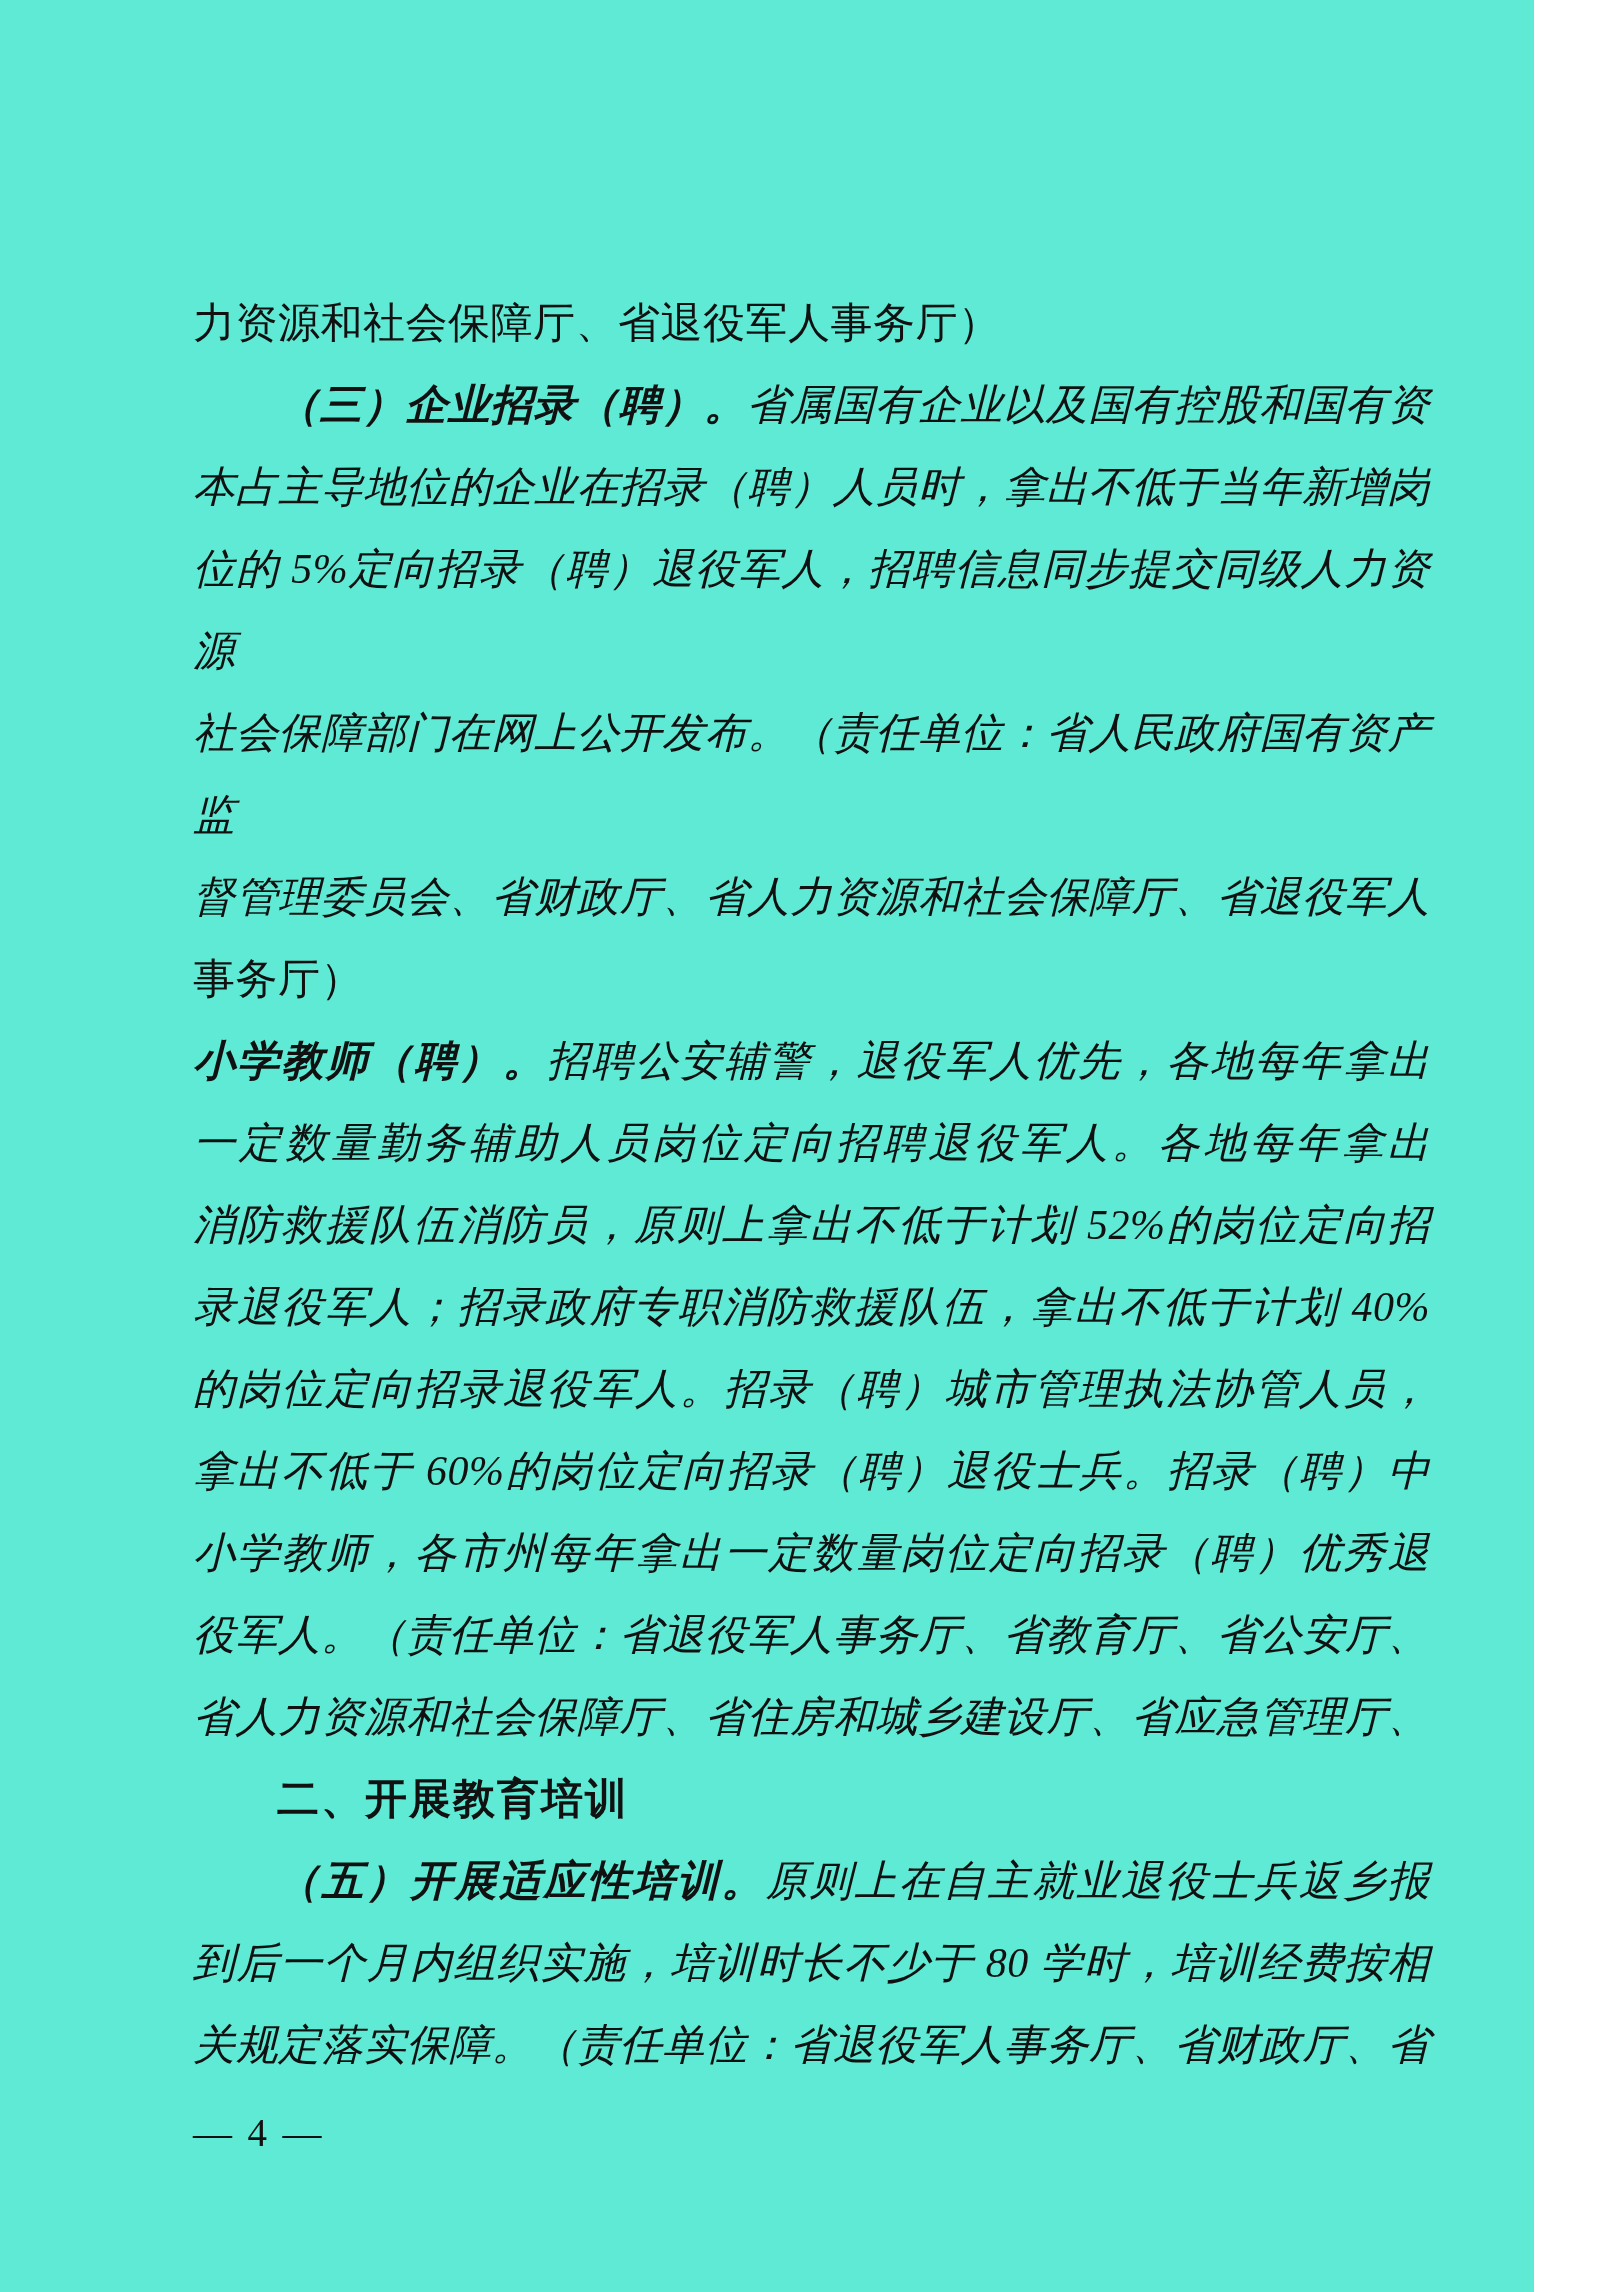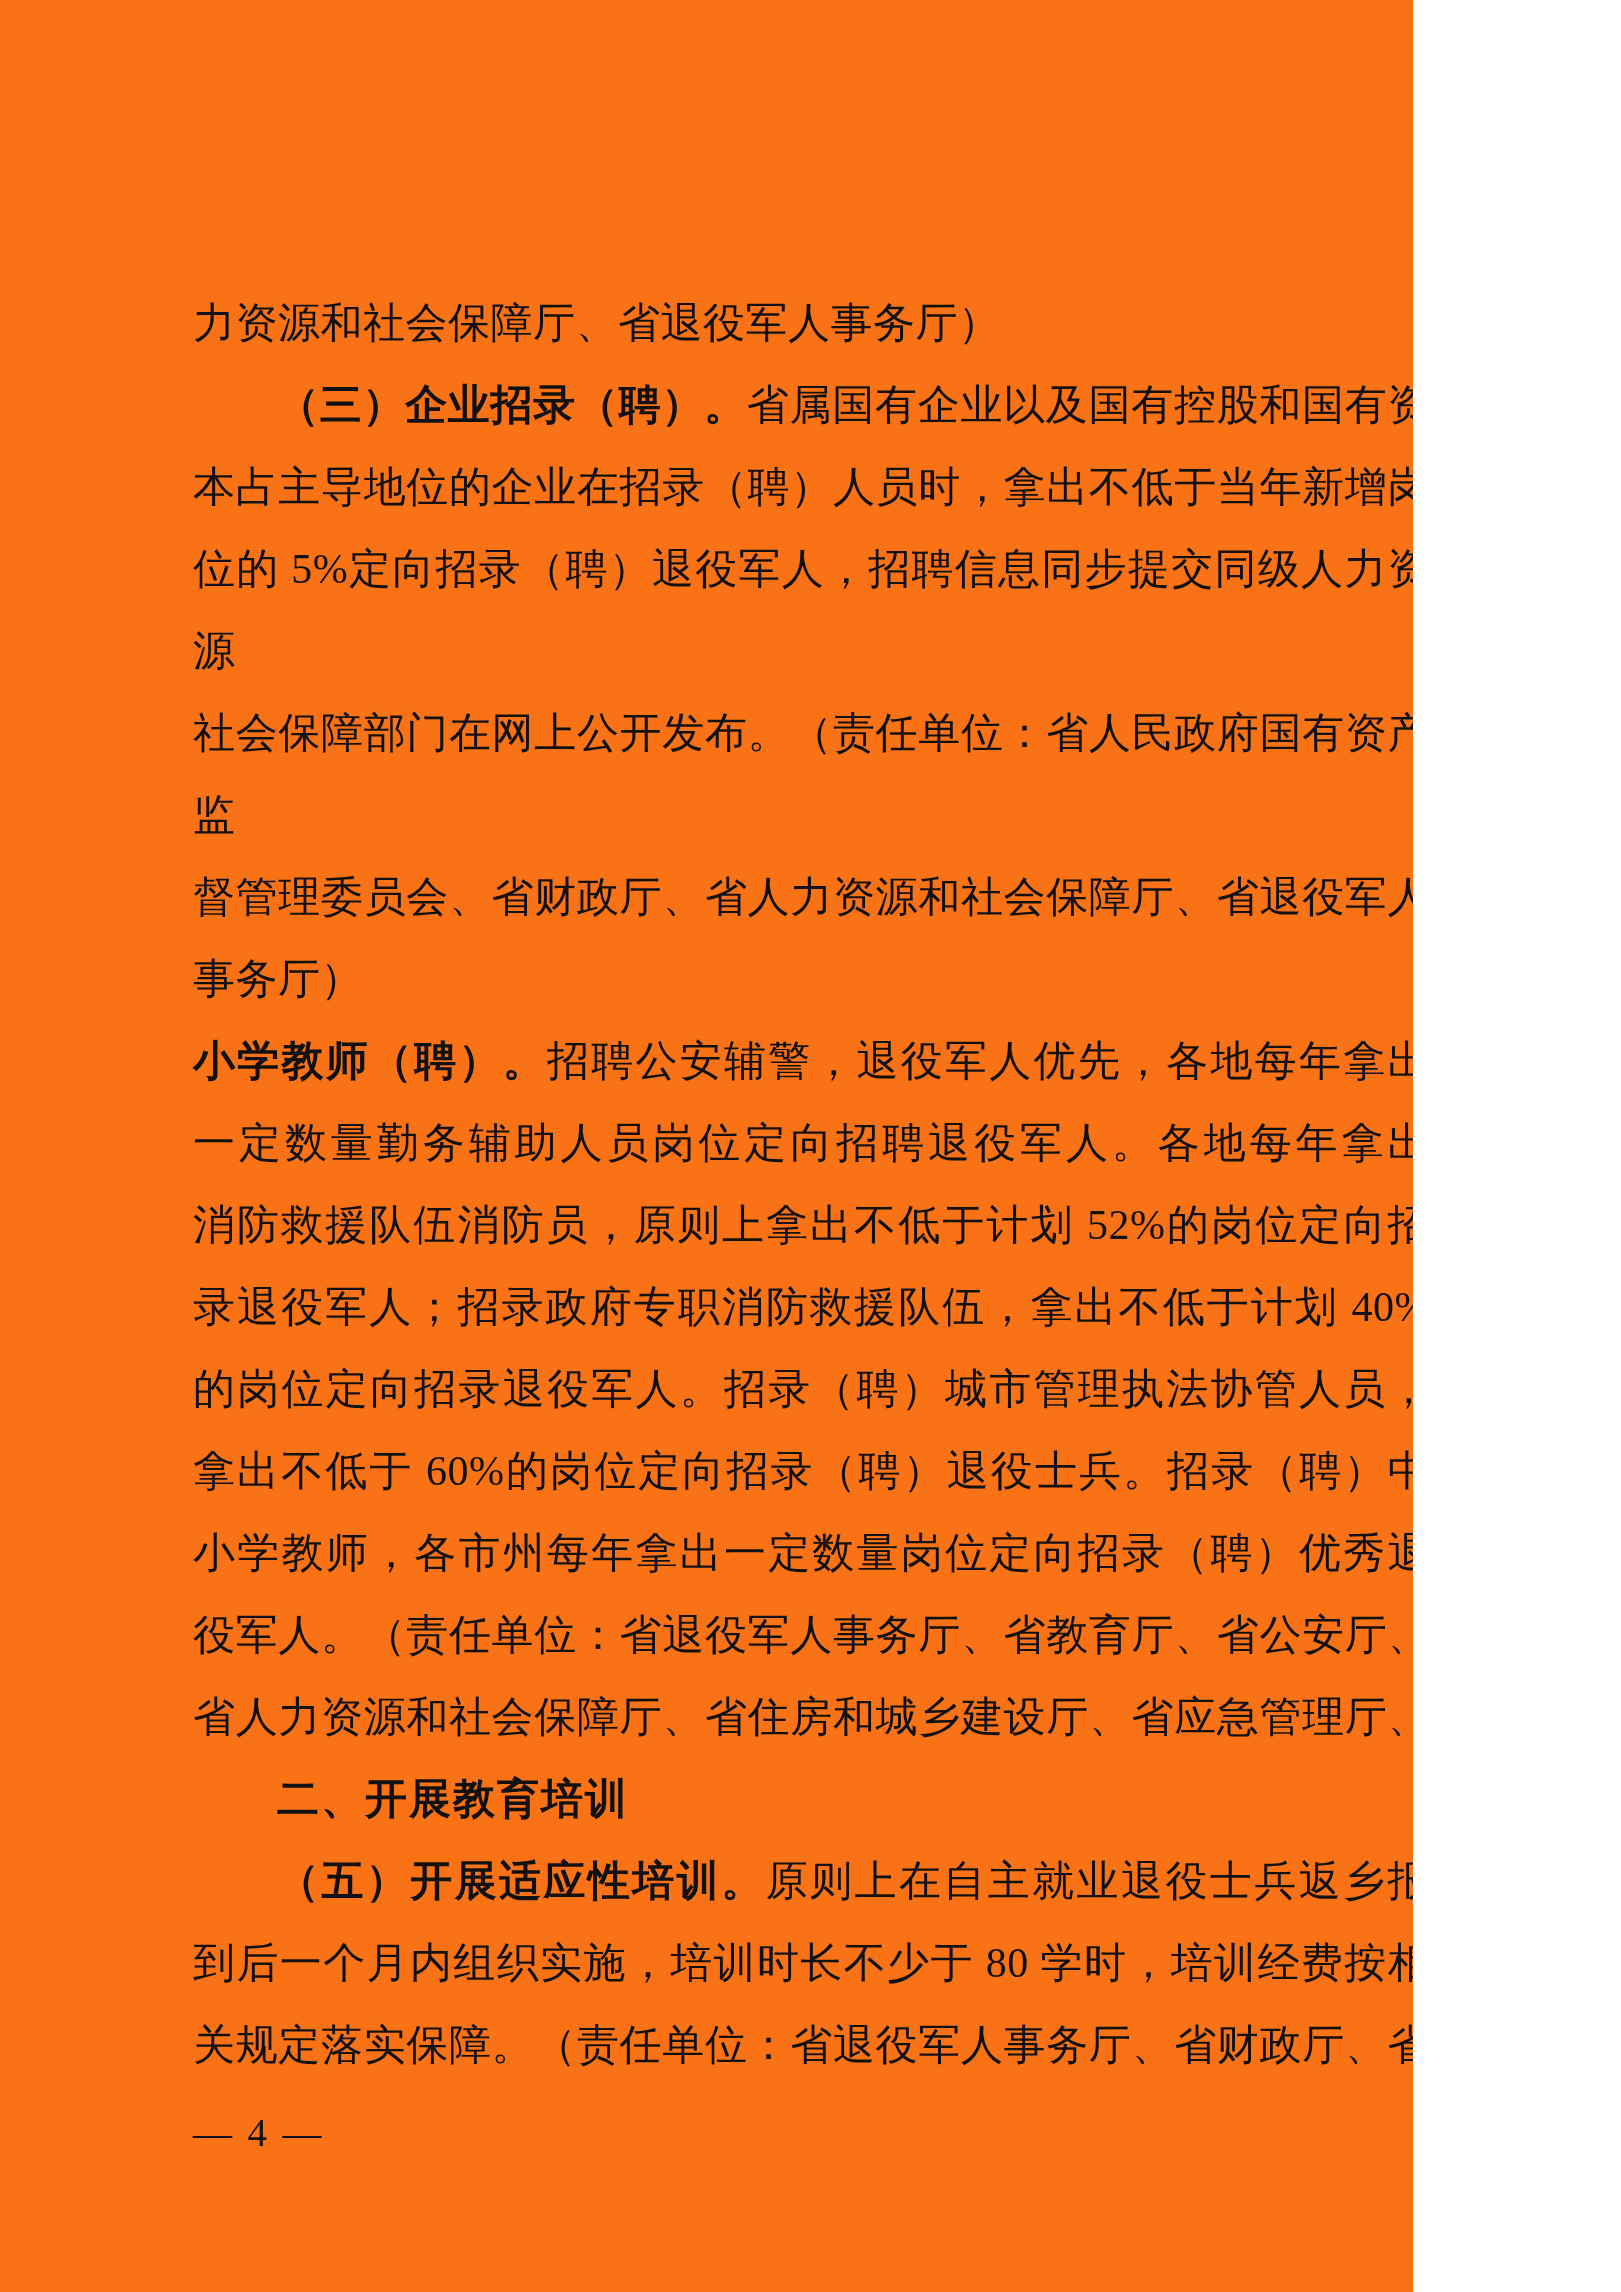--- a/index.html
+++ b/index.html
@@ -2,23 +2,23 @@
 <html lang="zh"><head>
 <meta charset="utf-8">
 <style>
   html, body {
     margin: 0;
     padding: 0;
     background: #ffffff;
   }
   .page {
     position: relative;
-    width: 1413px;
+    width: 1534px;
     height: 2293px;
-    background: #f97316;
+    background: #5eead4;
     overflow: hidden;
     color: #111111;
     font-family: "Liberation Serif", "DejaVu Serif", serif;
   }
   .doc-body {
     position: absolute;
     left: 193px;
     top: 282px;
     width: 1237px;
     font-size: 42px;
@@ -26,20 +26,21 @@
     letter-spacing: 0.5px;
   }
   .line {
     text-align: justify;
     text-align-last: left;
     min-height: 82px;
   }
   .line.j {
     text-align: justify;
     text-align-last: justify;
+    font-style: italic;
   }
   .line.indent {
     text-indent: 2em;
   }
   .line.heading {
     font-family: Liberation Serif, serif;
     font-weight: bold;
     letter-spacing: 2px;
   }
   .lead {

